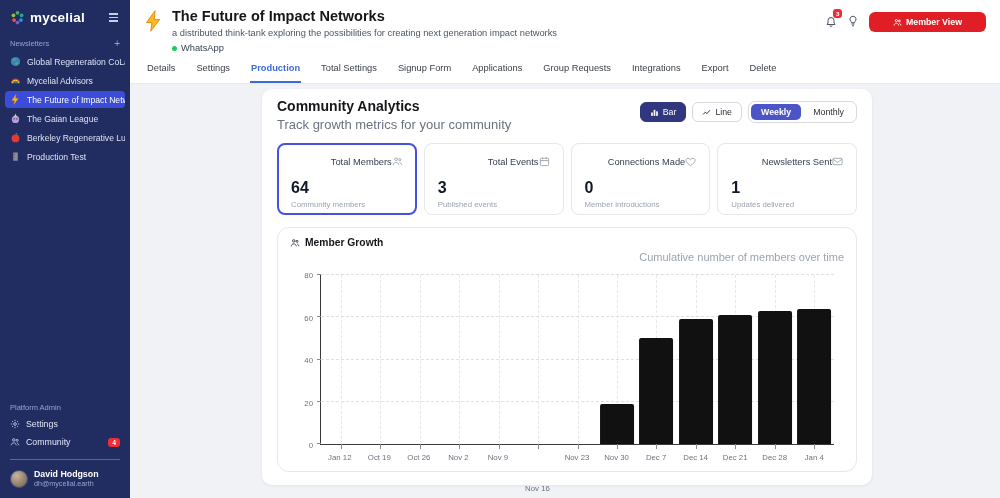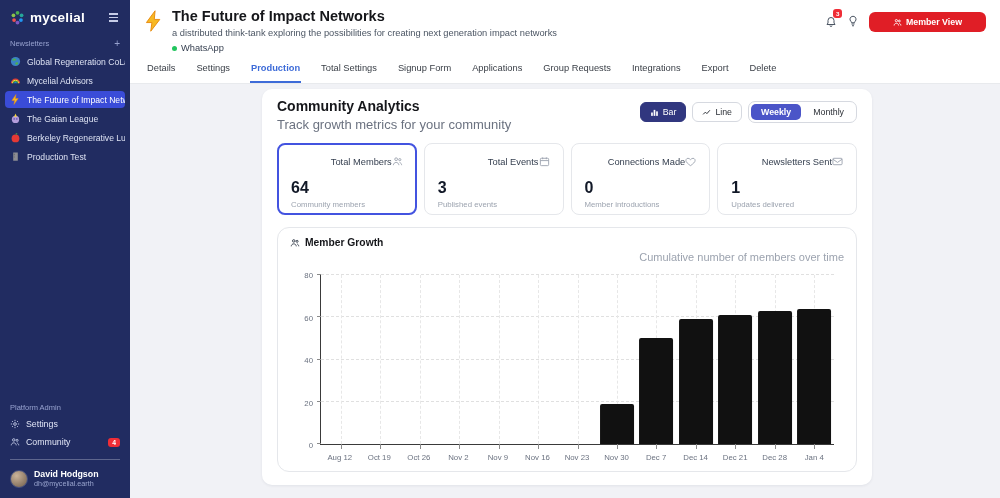--- a/index.html
+++ b/index.html
@@ -406,26 +406,26 @@
                 <div class="xtickmark" style="left: 80.7692%;"></div>
                 <div class="bar" style="left: 80.7692%; width: 6.61538%; height: 76.25%; background: rgb(17, 17, 17);"></div>
                 <div class="gridline-v" style="left: 88.4615%;"></div>
                 <div class="xtickmark" style="left: 88.4615%;"></div>
                 <div class="bar" style="left: 88.4615%; width: 6.61538%; height: 78.75%; background: rgb(17, 17, 17);"></div>
                 <div class="gridline-v" style="left: 96.1538%;"></div>
                 <div class="xtickmark" style="left: 96.1538%;"></div>
                 <div class="bar" style="left: 96.1538%; width: 6.61538%; height: 80%; background: rgb(17, 17, 17);"></div>
               </div>
             <div class="x-axis-labels">
-                <div class="xlab" style="left: 3.84615%;">Aug 12</div>
+                <div class="xlab" style="left: 3.84615%;">Jan 12</div>
                 <div class="xlab" style="left: 11.5385%;">Oct 19</div>
                 <div class="xlab" style="left: 19.2308%;">Oct 26</div>
                 <div class="xlab" style="left: 26.9231%;">Nov 2</div>
                 <div class="xlab" style="left: 34.6154%;">Nov 9</div>
-                <div class="xlab" style="left: 42.3077%;">Nov 16</div>
+                <div class="xlab" style="left: 42.3077%; margin-top: 31px;">Nov 16</div>
                 <div class="xlab" style="left: 50%;">Nov 23</div>
                 <div class="xlab" style="left: 57.6923%;">Nov 30</div>
                 <div class="xlab" style="left: 65.3846%;">Dec 7</div>
                 <div class="xlab" style="left: 73.0769%;">Dec 14</div>
                 <div class="xlab" style="left: 80.7692%;">Dec 21</div>
                 <div class="xlab" style="left: 88.4615%;">Dec 28</div>
                 <div class="xlab" style="left: 96.1538%;">Jan 4</div>
               </div>
           </div>
         </div>

